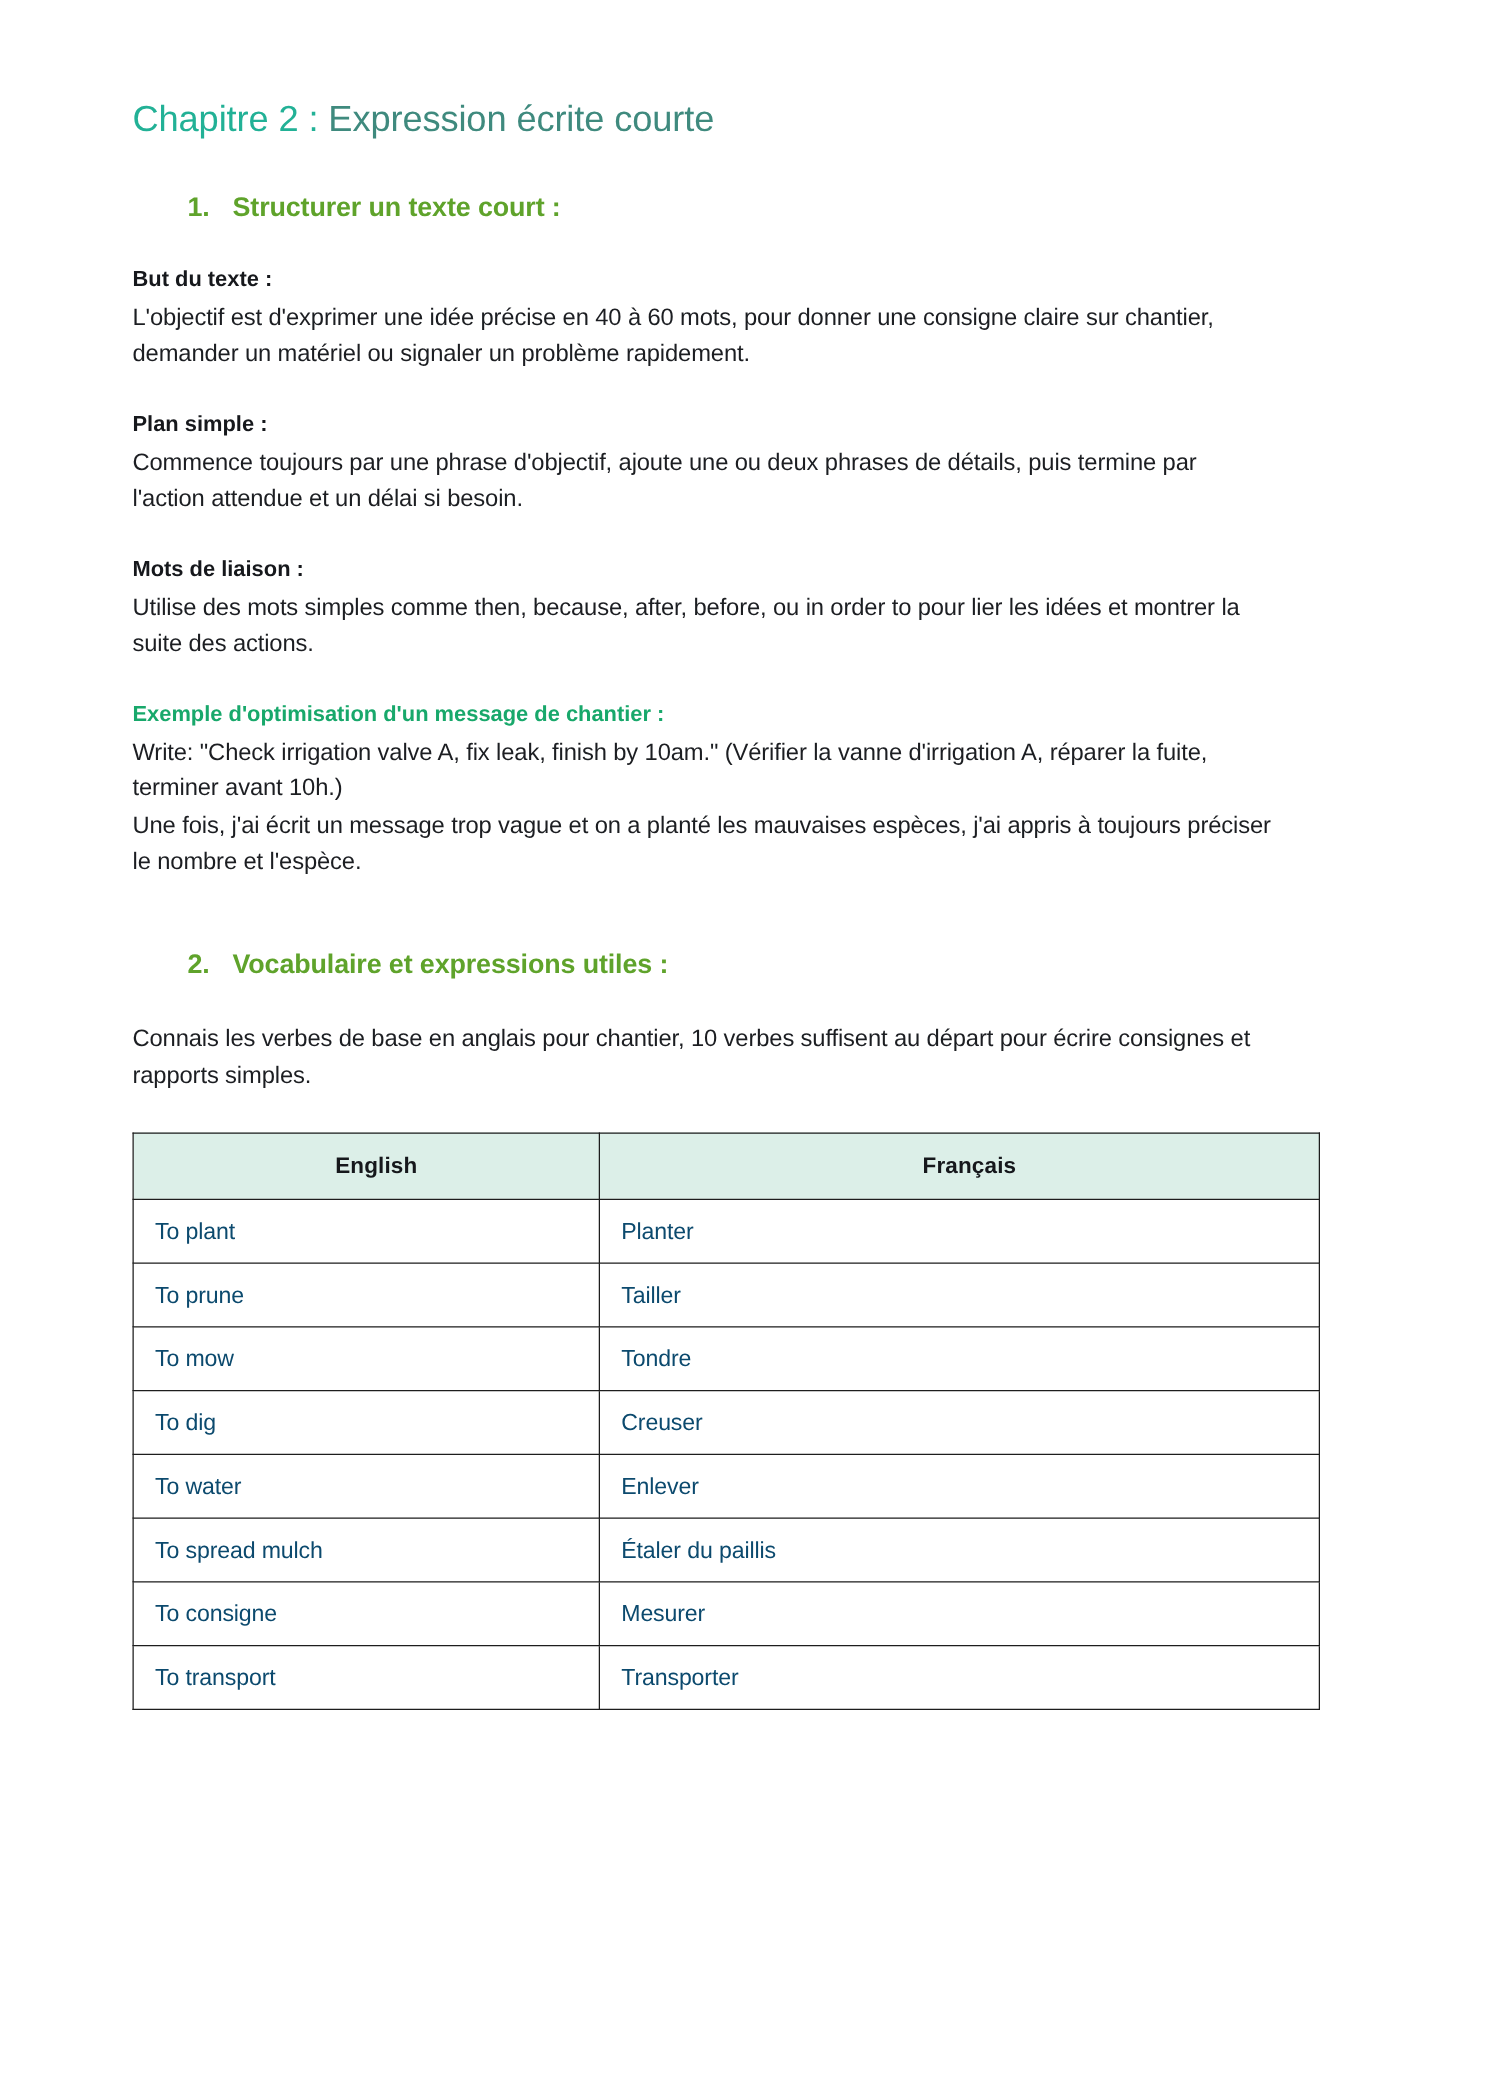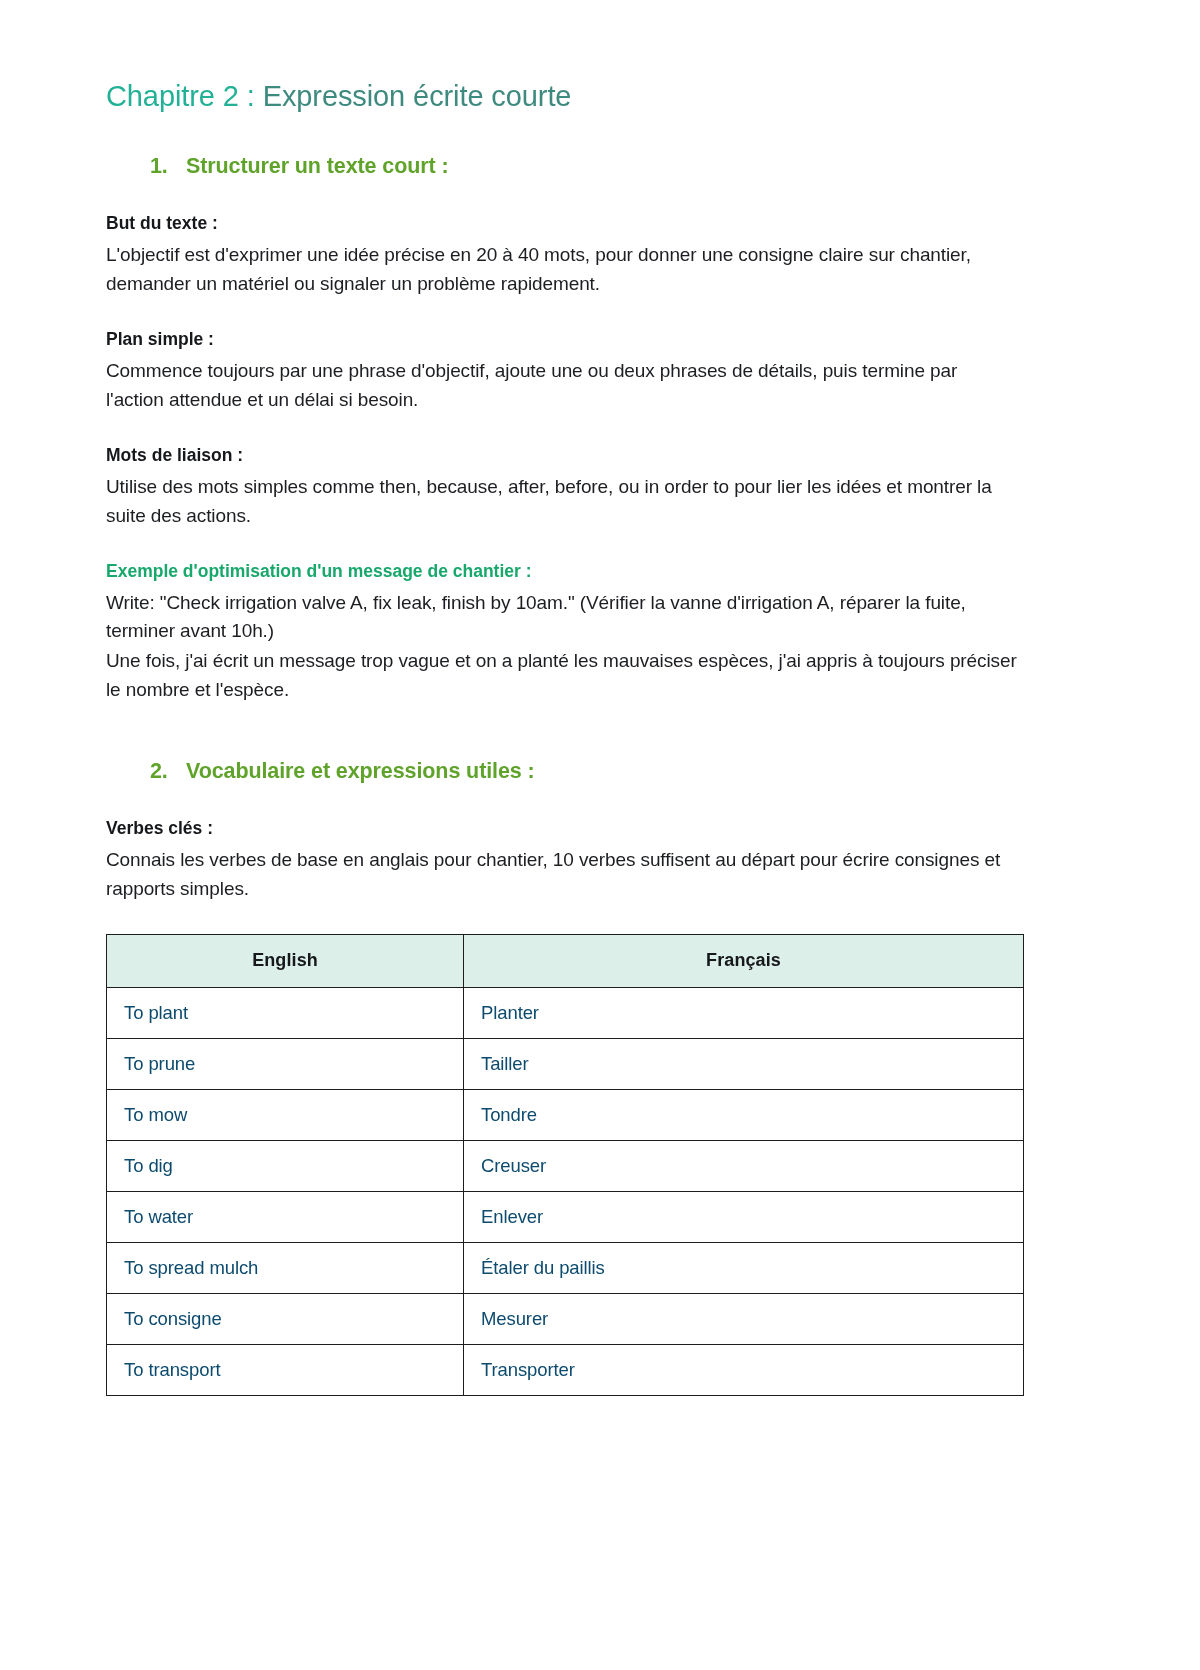--- a/index.html
+++ b/index.html
@@ -108,20 +108,21 @@
     vertical-align: middle;
   }
   .vocab-table thead th {
     background: #dcefe8;
     height: 52px;
     text-align: center;
     font-size: 18px;
     font-weight: 700;
     color: #16181c;
     letter-spacing: 0.1px;
+    padding-left: 16px;
   }
   .vocab-table tbody td {
     height: 50px;
     font-size: 18.5px;
     font-weight: 400;
     color: #0c4a6e;
     padding-left: 17px;
     letter-spacing: -0.1px;
   }
   .col-en { width: 356px; }
@@ -137,21 +138,21 @@
     <span class="chap-sub">Expression écrite courte</span>
   </h1>
 
   <h2 class="section-heading">
     <span class="sec-num">1.</span>
     <span class="sec-text">Structurer un texte court :</span>
   </h2>
 
   <div class="block">
     <div class="block-label">But du texte :</div>
-    <p class="block-body">L'objectif est d'exprimer une idée précise en 20 à 40 mots, pour donner une consigne claire sur chantier, demander un matériel ou signaler un problème rapidement.</p>
+    <p class="block-body">L'objectif est d'exprimer une idée précise en 40 à 60 mots, pour donner une consigne claire sur chantier, demander un matériel ou signaler un problème rapidement.</p>
   </div>
 
   <div class="block">
     <div class="block-label">Plan simple :</div>
     <p class="block-body">Commence toujours par une phrase d'objectif, ajoute une ou deux phrases de détails, puis termine par l'action attendue et un délai si besoin.</p>
   </div>
 
   <div class="block">
     <div class="block-label">Mots de liaison :</div>
     <p class="block-body">Utilise des mots simples comme then, because, after, before, ou in order to pour lier les idées et montrer la suite des actions.</p>
@@ -164,21 +165,20 @@
   </div>
 
   <div class="spacer-24"></div>
 
   <h2 class="section-heading">
     <span class="sec-num">2.</span>
     <span class="sec-text">Vocabulaire et expressions utiles :</span>
   </h2>
 
   <div class="block">
-    <div class="block-label">Verbes clés :</div>
     <p class="block-body">Connais les verbes de base en anglais pour chantier, 10 verbes suffisent au départ pour écrire consignes et rapports simples.</p>
   </div>
 
   <table class="vocab-table">
     <thead>
       <tr>
         <th class="col-en">English</th>
         <th class="col-fr">Français</th>
       </tr>
     </thead>

